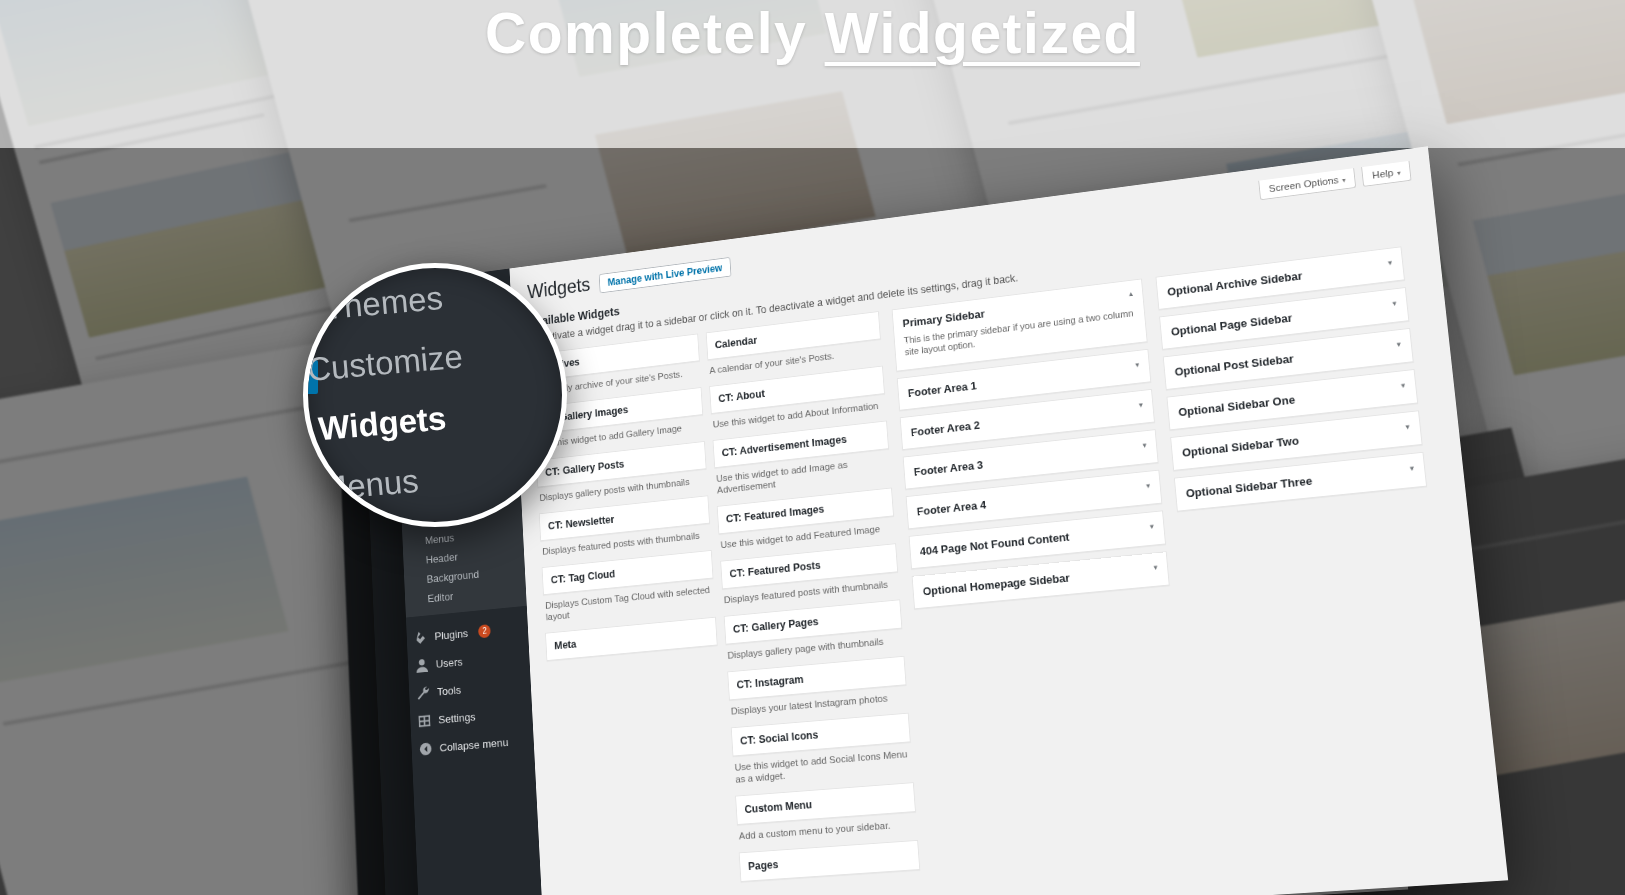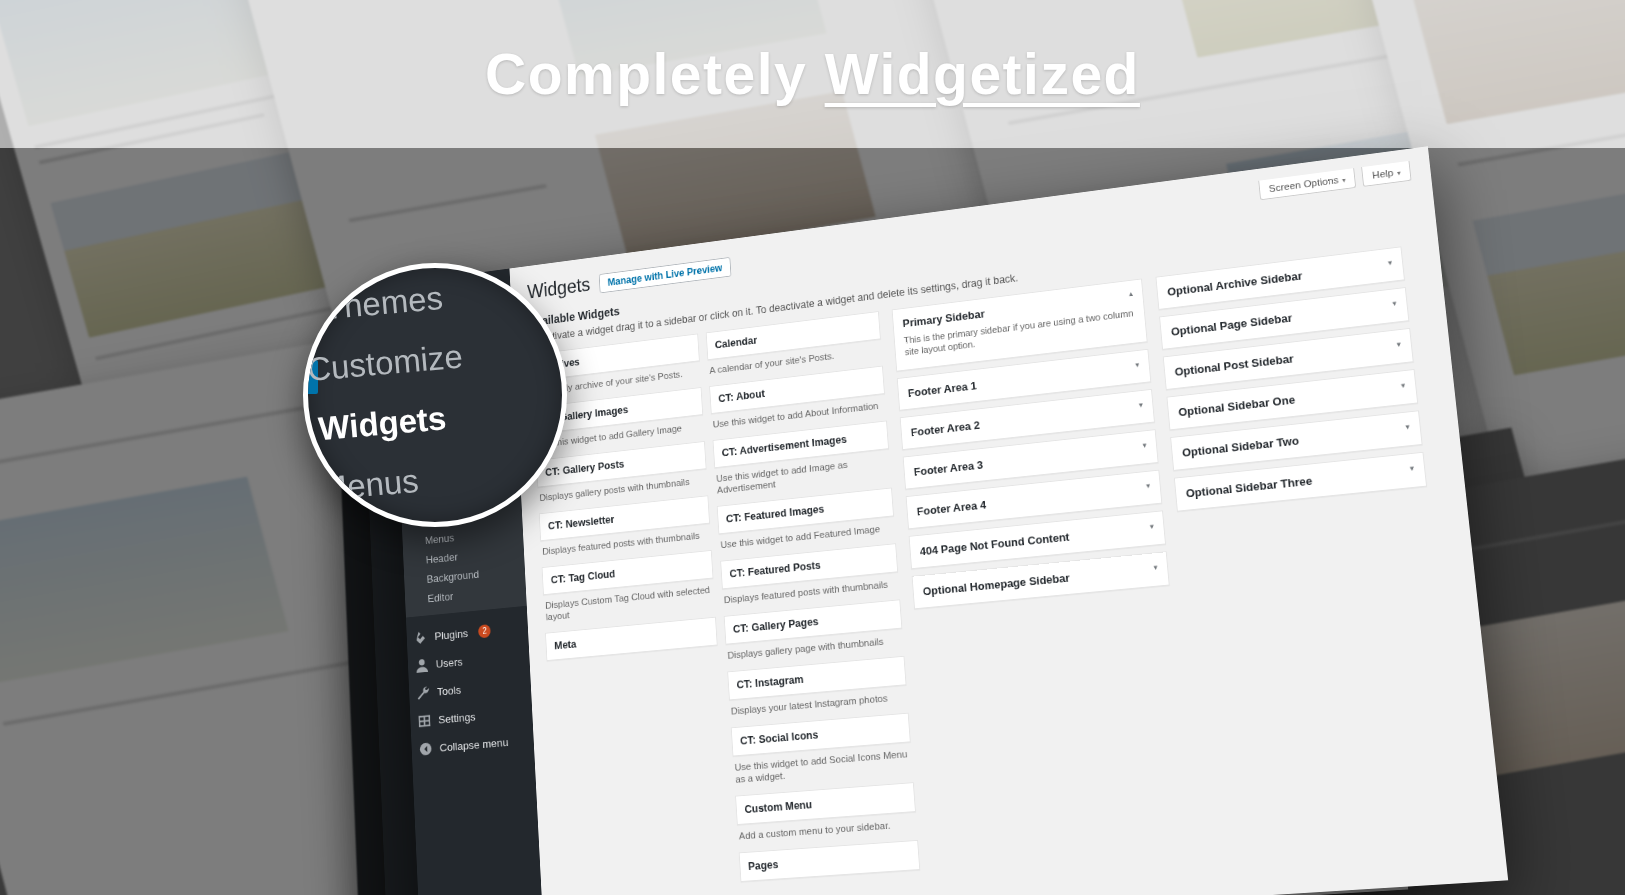--- a/index.html
+++ b/index.html
@@ -23,21 +23,21 @@
   .bgimg.field{background:linear-gradient(#cfd9e2 35%,#d8d2a8 36%,#b9b882);}
   .bgimg.warm{background:linear-gradient(#d9cfc2,#b9a68f);}
   .bgimg.dark{background:linear-gradient(#6d6d6d,#3a3a3a);}
 
   #bg-tint-top{position:absolute;left:0;top:0;width:100%;height:148px;background:rgba(214,214,214,.72);}
   #bg-tint-bottom{position:absolute;left:0;top:148px;width:100%;height:747px;background:rgba(52,52,52,.62);}
 
   
   #title-bar{
     position:absolute;left:0;top:0;width:100%;height:148px;
-    display:flex;align-items:center;justify-content:center;
+    display:flex;align-items:flex-start;justify-content:center;
     z-index:30;
   }
   #title-text{
     font-size:57px;font-weight:bold;color:#ffffff;letter-spacing:1.5px;
     text-shadow:0 1px 3px rgba(0,0,0,.18);
     white-space:nowrap;
   }
   #title-text .u{ text-decoration:underline; text-underline-offset:9px; text-decoration-thickness:4px;}
 
   

